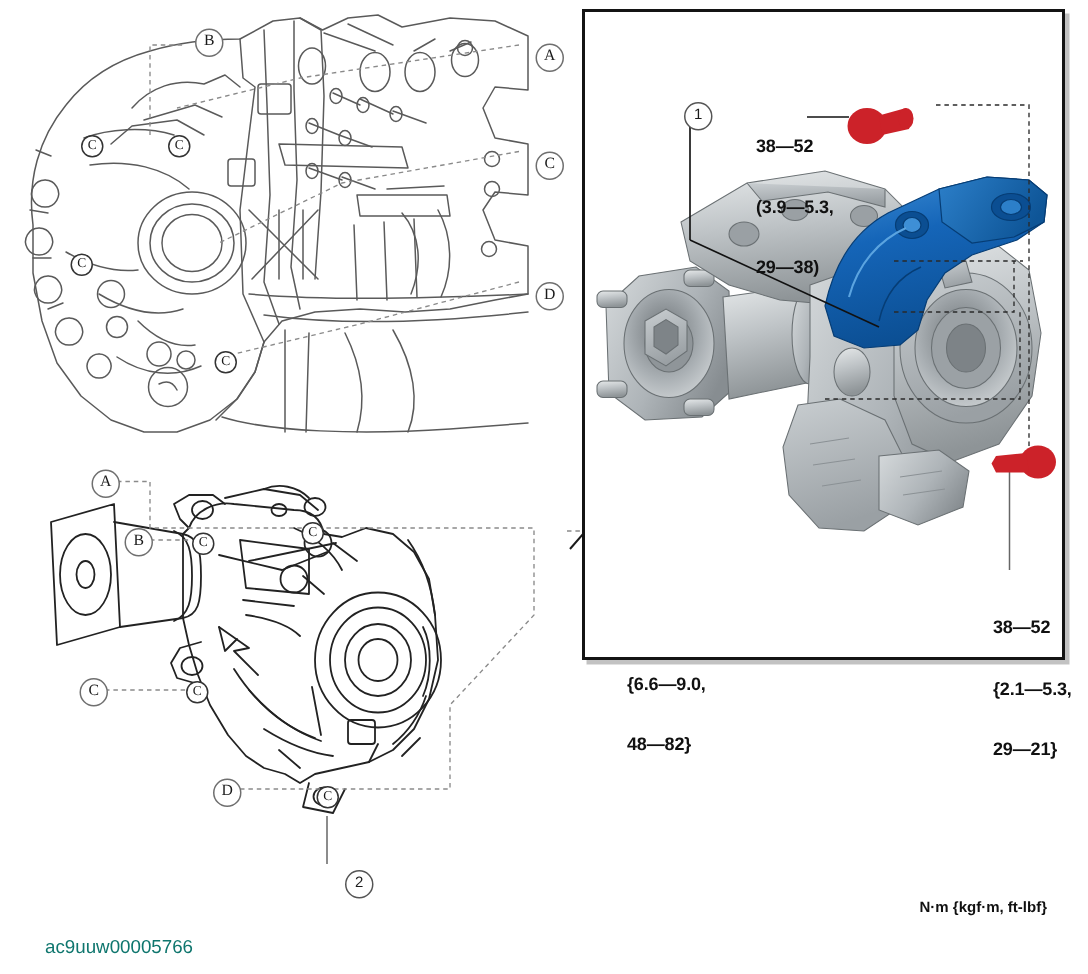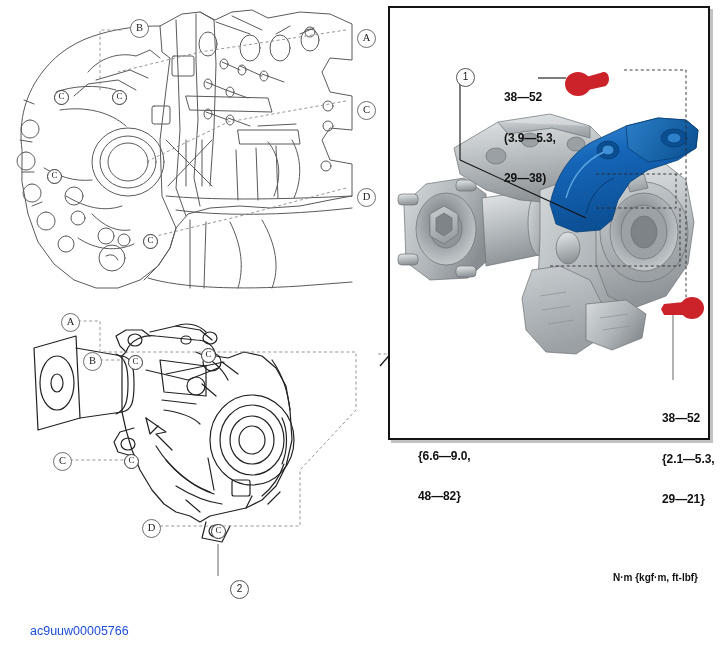--- a/index.html
+++ b/index.html
@@ -13,22 +13,22 @@
        border:1.1px solid #6f6f6f;background:#fff;
        font-size:10.5px;line-height:15px;text-align:center;color:#1a1a1a;
        font-family:"Liberation Serif",serif;}
   .bub.num{border-color:#555;font-family:"Liberation Sans",sans-serif;font-size:10px;}
   .bub.small{width:13px;height:13px;line-height:11px;font-size:9px;border-color:#333;
              font-family:"Liberation Serif",serif;}
 
   
   .spec{position:absolute;font-size:12px;font-weight:bold;line-height:13.5px;
         letter-spacing:-0.1px;color:#111;white-space:pre;}
-  .units{position:absolute;font-size:10px;font-weight:bold;color:#111;white-space:nowrap;}
-  .caption{position:absolute;font-size:12.5px;color:#1d4ed8;white-space:nowrap;}
+  .units{position:absolute;font-size:10px;font-weight:bold;color:#111;white-space:nowrap;margin-top:28px;}
+  .caption{position:absolute;font-size:12.5px;color:#0f766e;white-space:nowrap;}
 
   
   .frame{position:absolute;border:2.2px solid #141414;background:#fff;
          box-shadow:3px 3px 0 0 rgba(120,120,120,.45);}
 
   
   svg{display:block;overflow:visible;}
 </style>
 </head>
 <body>

